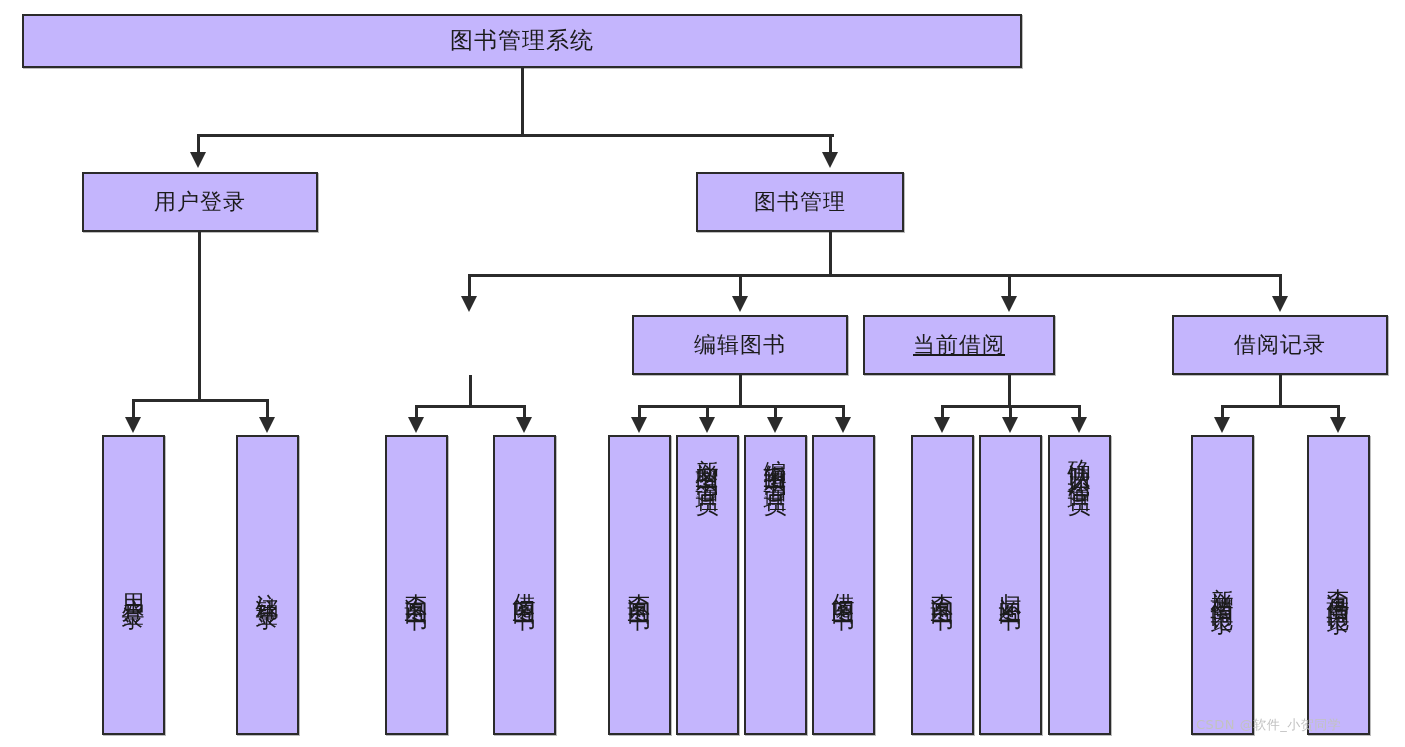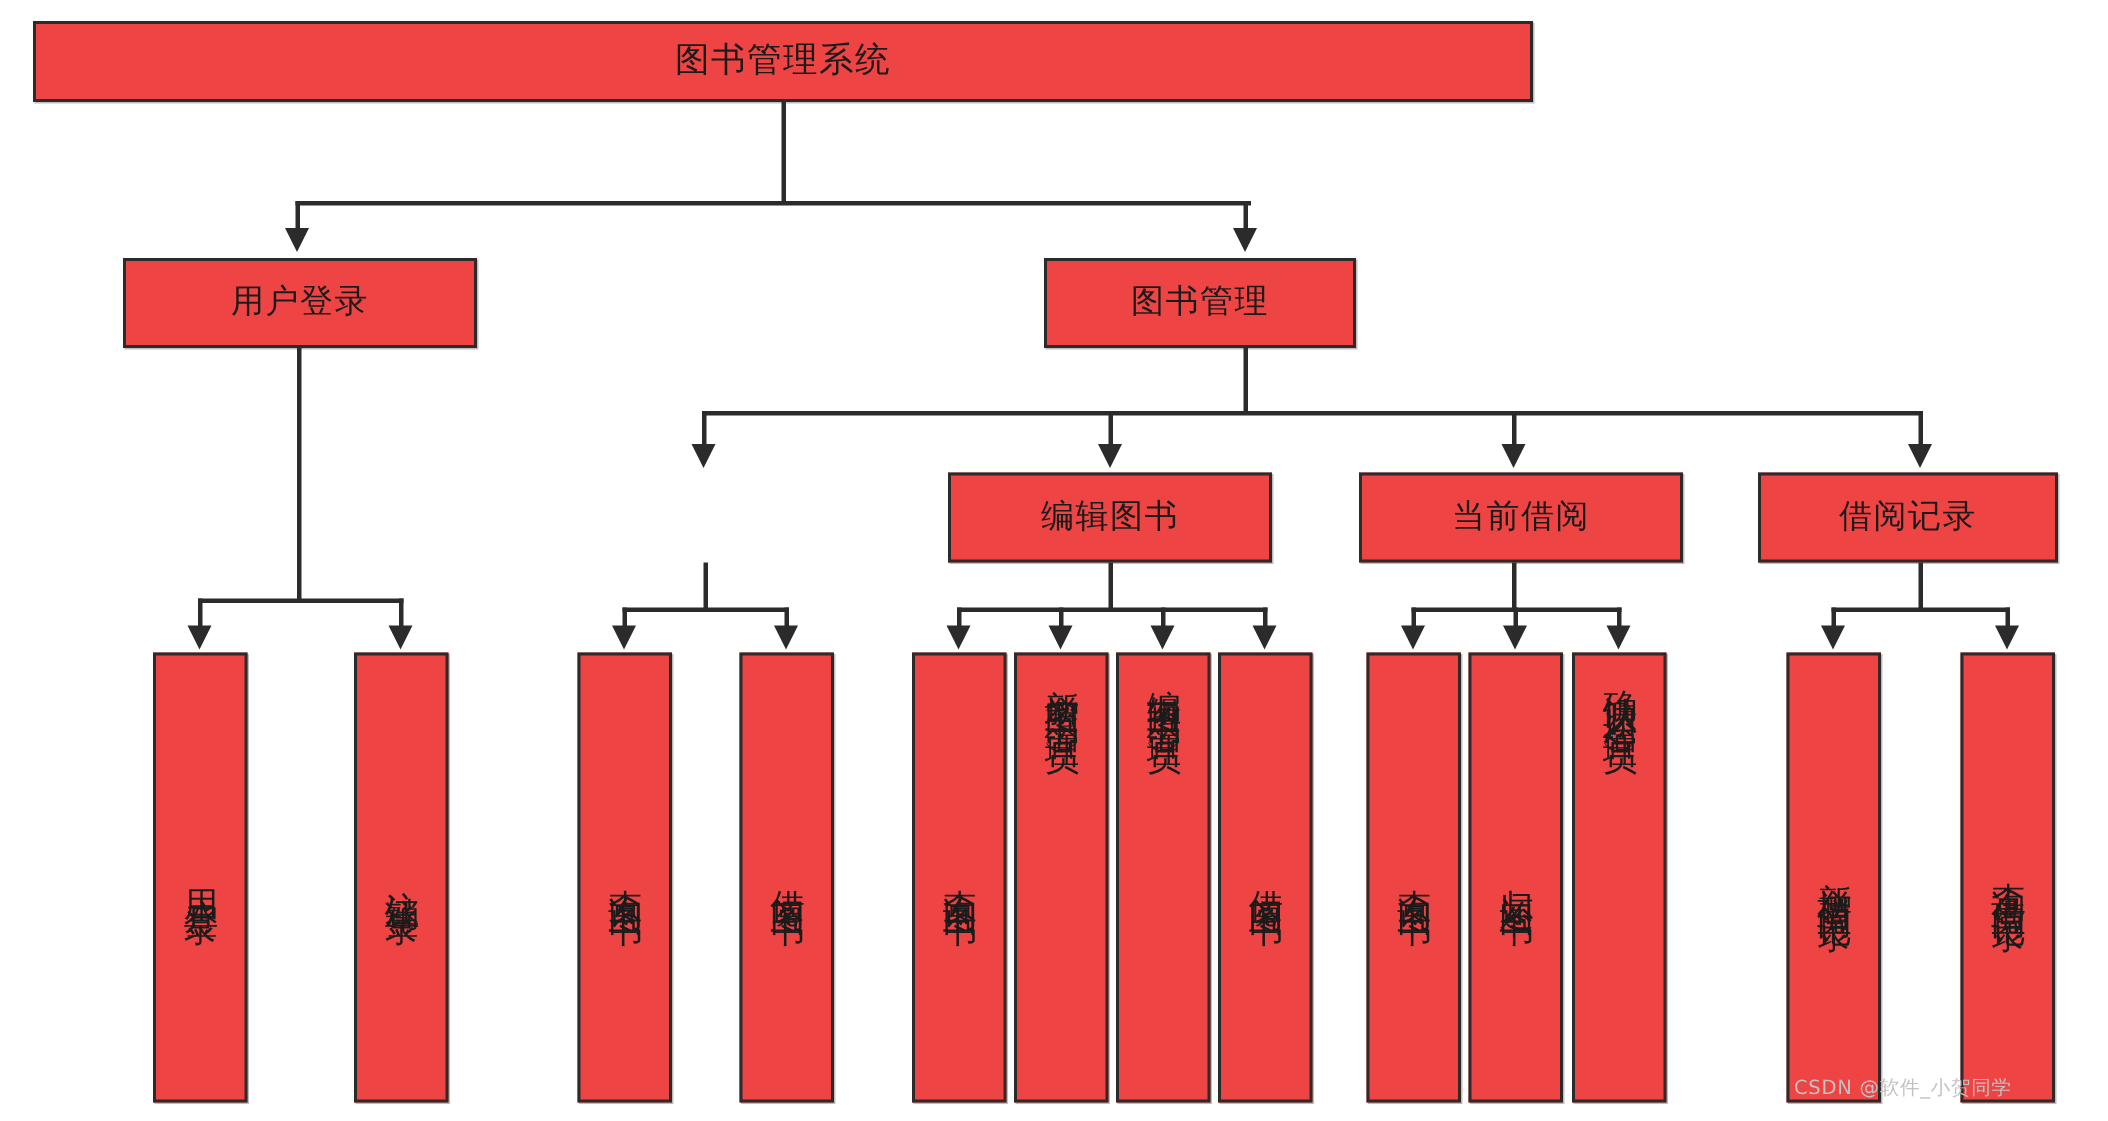--- a/index.html
+++ b/index.html
@@ -14,21 +14,21 @@
     width:1405px;
     height:747px;
     background:#ffffff;
     overflow:hidden;
   }
 
   
   .node{
     position:absolute;
     box-sizing:border-box;
-    background:#ef4444;
+    background:#c4b5fd;
     border:2px solid #2b2b2b;
     box-shadow:1px 1px 0 #bdbdbd;
   }
   .node .label{
     width:100%;
     height:100%;
     display:flex;
     align-items:center;
     justify-content:center;
     font-size:22px;
@@ -121,24 +121,24 @@
   <div class="ln v" style="left:1008px; top:274px; width:3px; height:24px;"></div>
   <div class="ln v" style="left:1279px; top:274px; width:3px; height:24px;"></div>
   <div class="arrow" style="left:461px; top:296px;"></div>
   <div class="arrow" style="left:732px; top:296px;"></div>
   <div class="arrow" style="left:1001px; top:296px;"></div>
   <div class="arrow" style="left:1272px; top:296px;"></div>
 
   <div class="node" style="left:632px; top:315px; width:216px; height:60px;">
     <div class="label">编辑图书</div>
   </div>
-  <div class="node" style="left:906px; top:315px; width:216px; height:60px;">
+  <div class="node" style="left:863px; top:315px; width:192px; height:60px;text-decoration:underline;">
     <div class="label">当前借阅</div>
   </div>
-  <div class="node" style="left:1172px; top:315px; width:200px; height:60px;">
+  <div class="node" style="left:1172px; top:315px; width:216px; height:60px;">
     <div class="label">借阅记录</div>
   </div>
 
   <div class="ln v" style="left:469px; top:375px; width:3px; height:32px;"></div>
   <div class="ln h" style="left:415px; top:405px; width:111px; height:3px;"></div>
   <div class="ln v" style="left:415px; top:405px; width:3px; height:14px;"></div>
   <div class="ln v" style="left:523px; top:405px; width:3px; height:14px;"></div>
   <div class="arrow" style="left:408px; top:417px;"></div>
   <div class="arrow" style="left:516px; top:417px;"></div>
 

